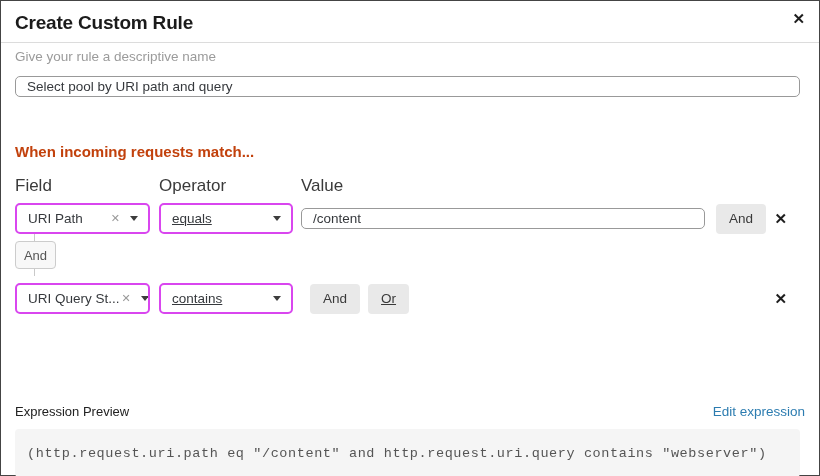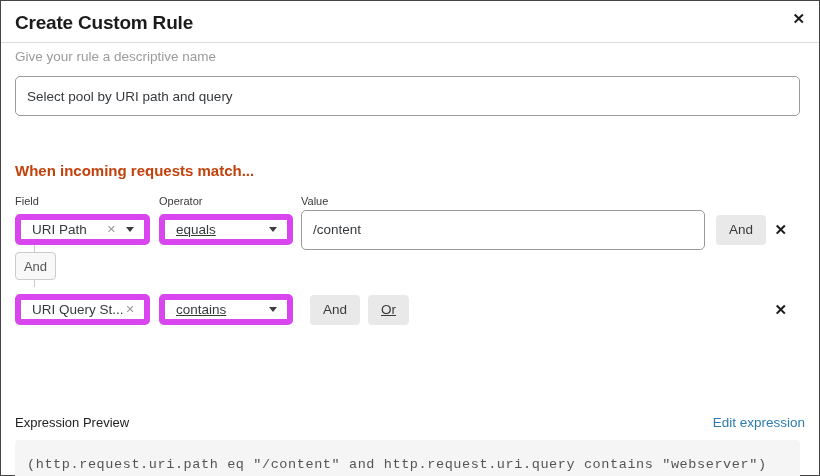--- a/index.html
+++ b/index.html
@@ -25,38 +25,38 @@
   }
   .header-divider { border-bottom:1px solid #dcdcdc; margin-top:8px; }
 
   .dialog-body { padding:0 14px; }
 
   
   .field-label { margin-top:12px; font-size:14.5px; color:#2e2e2e; }
   .field-helper { margin-top:6px; font-size:13.5px; color:#9b9b9b; }
   .text-input {
     display:block;
-    height:40px; border:1px solid #999; border-radius:5px;
+    height:21px; border:1px solid #999; border-radius:5px;
     padding:0 11px; font-size:13.5px; color:#36393d;
     font-family:"Liberation Sans", sans-serif;
     background:#fff; outline:none;
   }
   .rule-name-input { margin-top:12px; width:785px; }
 
   
   .matcher-heading { margin-top:46px; font-size:15px; font-weight:700; color:#c2410c; }
-  .col-labels { display:flex; margin-top:16px; font-size:11px; color:#3a3a3a; }
+  .col-labels { display:flex; margin-top:16px; font-size:17px; color:#3a3a3a; }
   .col-field { width:144px; }
   .col-operator { width:142px; }
   .col-value { flex:1; }
 
   .cond-row { display:flex; align-items:center; margin-top:7px; height:31px; }
   .select-box {
     display:flex; align-items:center;
-    height:31px; border:6px solid #d946ef; border-radius:5px;
+    height:31px; border:2px solid #d946ef; border-radius:5px;
     padding:0 10px 0 11px; background:#fff; cursor:pointer;
     font-size:13.5px; color:#36393d; white-space:nowrap; overflow:hidden;
   }
   .field-select { width:135px; margin-right:9px; }
   .op-select   { width:134px; margin-right:8px;text-decoration:underline; }
   .select-clear { margin-left:auto; font-size:11px; color:#999; line-height:1; padding:0 2px; }
   .caret {
     margin-left:8px; flex:none;
     width:0; height:0;
     border-left:4.5px solid transparent;

